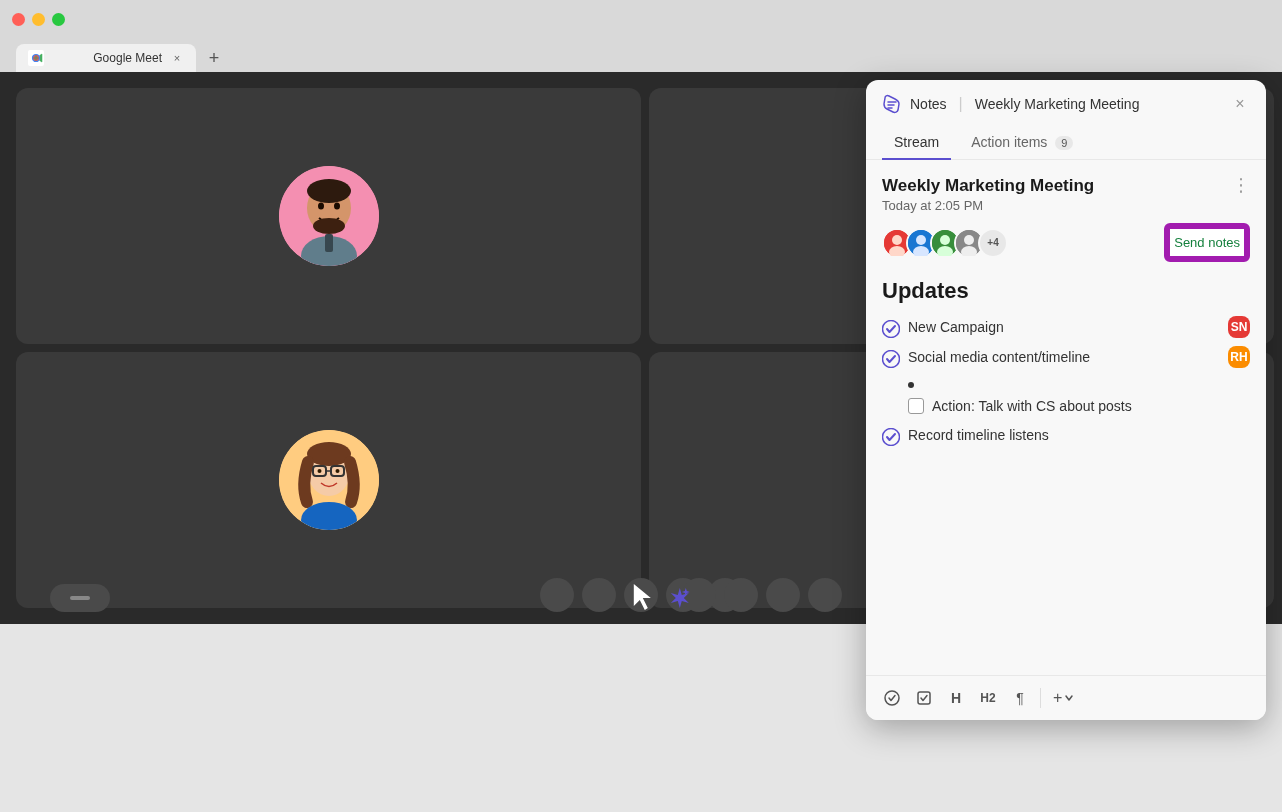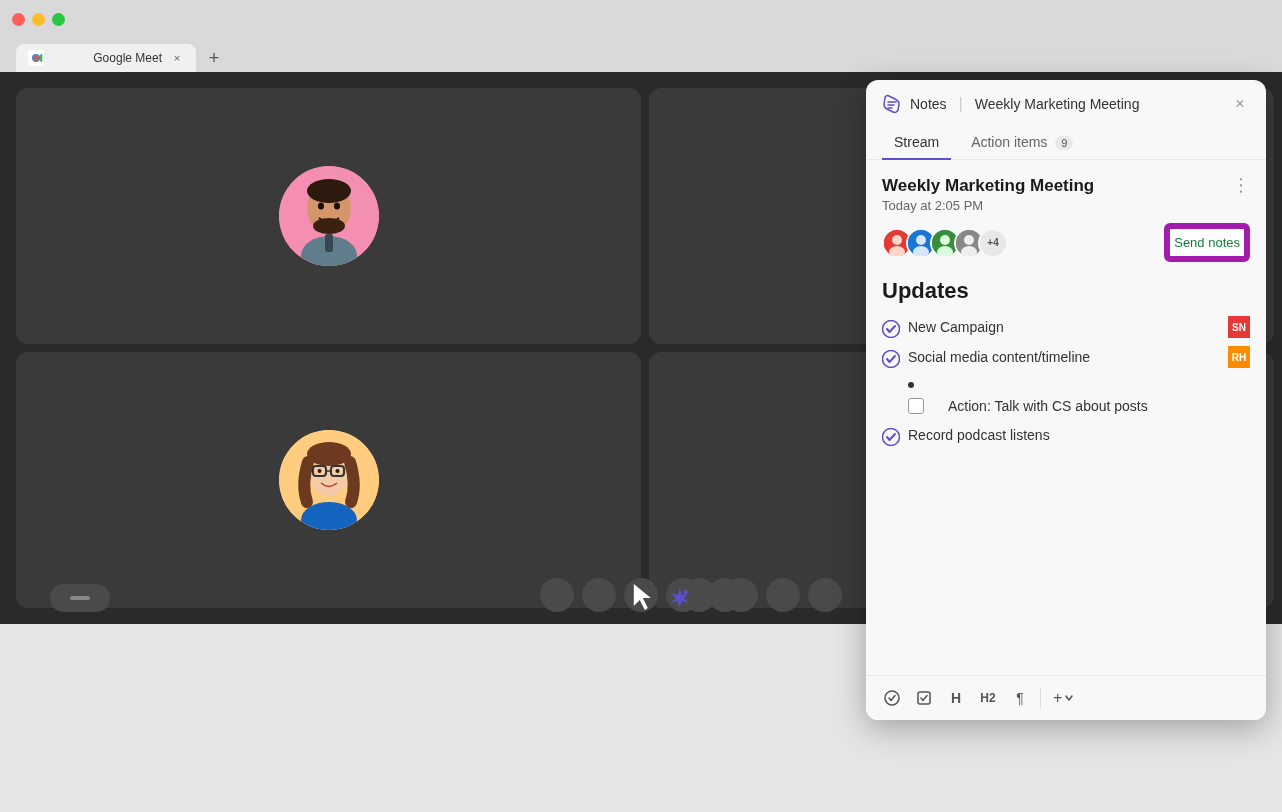--- a/index.html
+++ b/index.html
@@ -300,25 +300,25 @@
       font-size: 14px;
       color: #333;
       line-height: 1.5;
     }
     .user-badge {
       position: absolute;
       right: 0;
       top: 0;
       width: 22px;
       height: 22px;
-      border-radius: 0;
-      display: flex;
-      align-items: center;
-      justify-content: center;
-      font-size: 10px;
+      border-radius: 8px;
+      display: flex;
+      align-items: center;
+      justify-content: center;
+      font-size: 12px;
       font-weight: 700;
       color: white;
     }
     .badge-sn { background: #e53935; }
     .badge-rh { background: #fb8c00; }
 
     .bullet-item {
       display: flex;
       align-items: flex-start;
       gap: 8px;
@@ -330,21 +330,21 @@
       height: 6px;
       border-radius: 50%;
       background: #333;
       flex-shrink: 0;
       margin-top: 6px;
     }
 
     .action-item {
       display: flex;
       align-items: flex-start;
-      gap: 24px;
+      gap: 8px;
       margin-bottom: 8px;
       padding-left: 26px;
     }
     .action-checkbox {
       width: 16px;
       height: 16px;
       border: 1.5px solid #999;
       border-radius: 3px;
       flex-shrink: 0;
       margin-top: 2px;
@@ -663,21 +663,21 @@
         <div class="action-checkbox"></div>
         <span class="note-text">Action: Talk with CS about posts</span>
       </div>
 
 
       <div class="note-item">
         <svg width="18" height="18" viewBox="0 0 18 18">
           <circle cx="9" cy="9" r="8.5" fill="none" stroke="#5b4fcf" stroke-width="1.5"></circle>
           <path d="M5 9 L7.5 12 L13 6" stroke="#5b4fcf" stroke-width="2" fill="none" stroke-linecap="round" stroke-linejoin="round"></path>
         </svg>
-        <span class="note-text">Record podcast listens</span>
+        <span class="note-text">Record timeline listens</span>
       </div>
 
 
 
     </div>
 
     <div class="panel-toolbar">
       <div class="toolbar-btn">
         <svg width="16" height="16" viewBox="0 0 16 16">
           <circle cx="8" cy="8" r="7" fill="none" stroke="#555" stroke-width="1.5"></circle>

